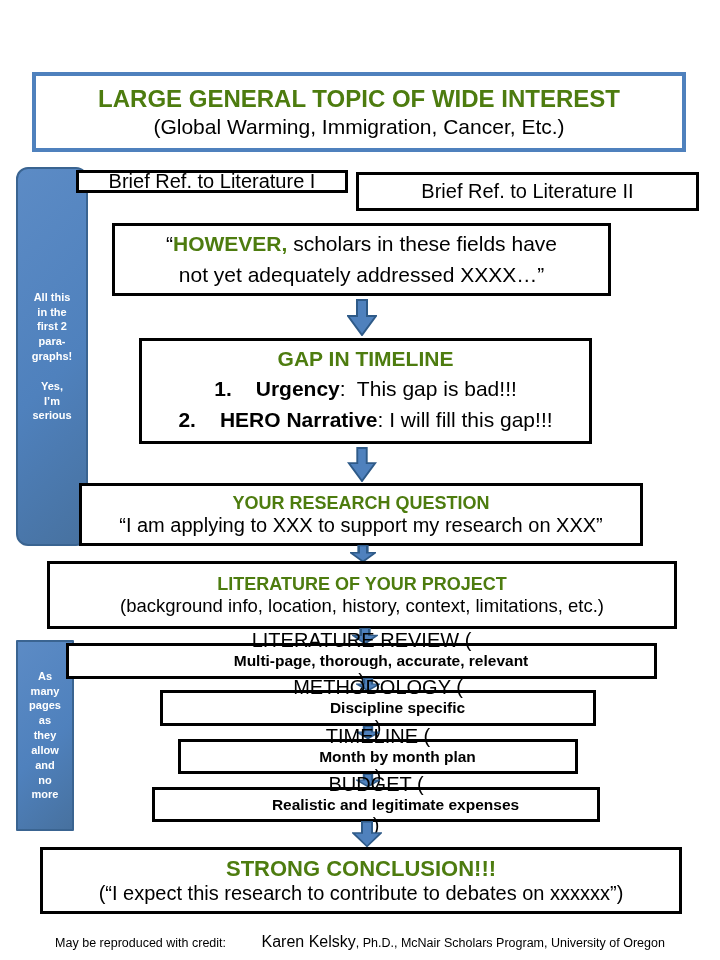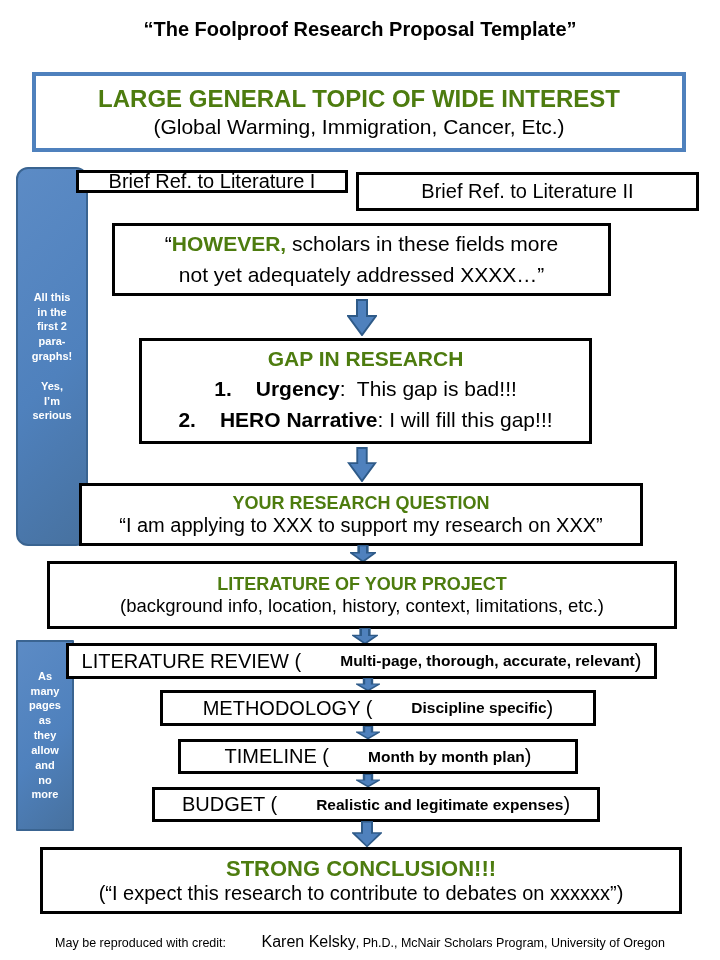--- a/index.html
+++ b/index.html
@@ -6,21 +6,21 @@
   #page{
     position:relative;width:720px;height:960px;background:#ffffff;
     font-family:"Liberation Sans",sans-serif;color:#000;overflow:hidden;
   }
   .abs{position:absolute;}
   .box{
     position:absolute;border:3px solid #000;background:#fff;
     display:flex;flex-direction:column;align-items:center;justify-content:center;
     text-align:center;box-sizing:border-box;
   }
-  .rowbox{flex-direction:row;align-items:center;}
+  .rowbox{flex-direction:column;align-items:center;}
   .red{color:#4d7c0f;font-weight:bold;}
   .pre{white-space:pre;}
   .sidebar{
     position:absolute;background:linear-gradient(135deg,#5c8bc5 0%,#4F81BD 55%,#47719f 100%);
     border:2px solid #3A6491;color:#fff;font-weight:bold;font-size:11px;line-height:1.35;
     display:flex;align-items:center;justify-content:center;text-align:center;
     white-space:pre-line;box-sizing:border-box;border-radius:1px;
   }
   #page-title{top:18px;left:0;width:720px;text-align:center;font-size:20px;font-weight:bold;}
   #topic-box{left:32px;top:72px;width:654px;height:80px;border:4px solid #4F81BD;}
@@ -54,21 +54,20 @@
   #footer{top:933px;left:0;width:720px;display:flex;justify-content:center;align-items:baseline;}
   #footer .small{font-size:12.5px;}
   #footer .big{font-size:16px;margin-left:32px;}
   .arr{position:absolute;}
 </style>
 </head>
 <body>
 
 <div id="page">
 
-  <div id="page-title" class="abs">“The Foolproof Research Proposal Template”</div>
 
   <div id="topic-box" class="box">
     <div class="h red">LARGE GENERAL TOPIC OF WIDE INTEREST</div>
     <div class="s">(Global Warming, Immigration, Cancer, Etc.)</div>
   </div>
 
   <div id="sidebar-top" class="sidebar">All this
 in the
 first 2
 para-
@@ -77,31 +76,31 @@
 Yes,
 I’m
 serious</div>
 
   <div id="brief-ref-1" class="box">Brief Ref. to Literature I</div>
 
   <div id="brief-ref-2" class="box">Brief Ref. to Literature II</div>
 
   <div id="however-box" class="box">
     <div>
-      <span class="pre">“</span><span class="red pre">HOWEVER,</span><span class="pre"> scholars in these fields more</span>
+      <span class="pre">“</span><span class="red pre">HOWEVER,</span><span class="pre"> scholars in these fields have</span>
     </div>
     <div>not yet adequately addressed XXXX…”</div>
   </div>
 
   <svg class="arr" style="left:347px;top:299px" width="30" height="37" viewBox="0 0 30 37">
     <polygon points="10,1 20,1 20,17 29,17 15,36 1,17 10,17" fill="#4F81BD" stroke="#2E5A88" stroke-width="2"></polygon>
   </svg>
 
   <div id="gap-box" class="box">
-    <div class="h red">GAP IN RESEARCH</div>
+    <div class="h red">GAP IN TIMELINE</div>
     <div class="gap-item">
       <span class="num">1.</span>
       <span class="bld pre">Urgency</span>
       <span class="pre">:  This gap is bad!!!</span>
     </div>
     <div class="gap-item">
       <span class="num">2.</span>
       <span class="bld pre">HERO Narrative</span>
       <span class="pre">: I will fill this gap!!!</span>
     </div>

